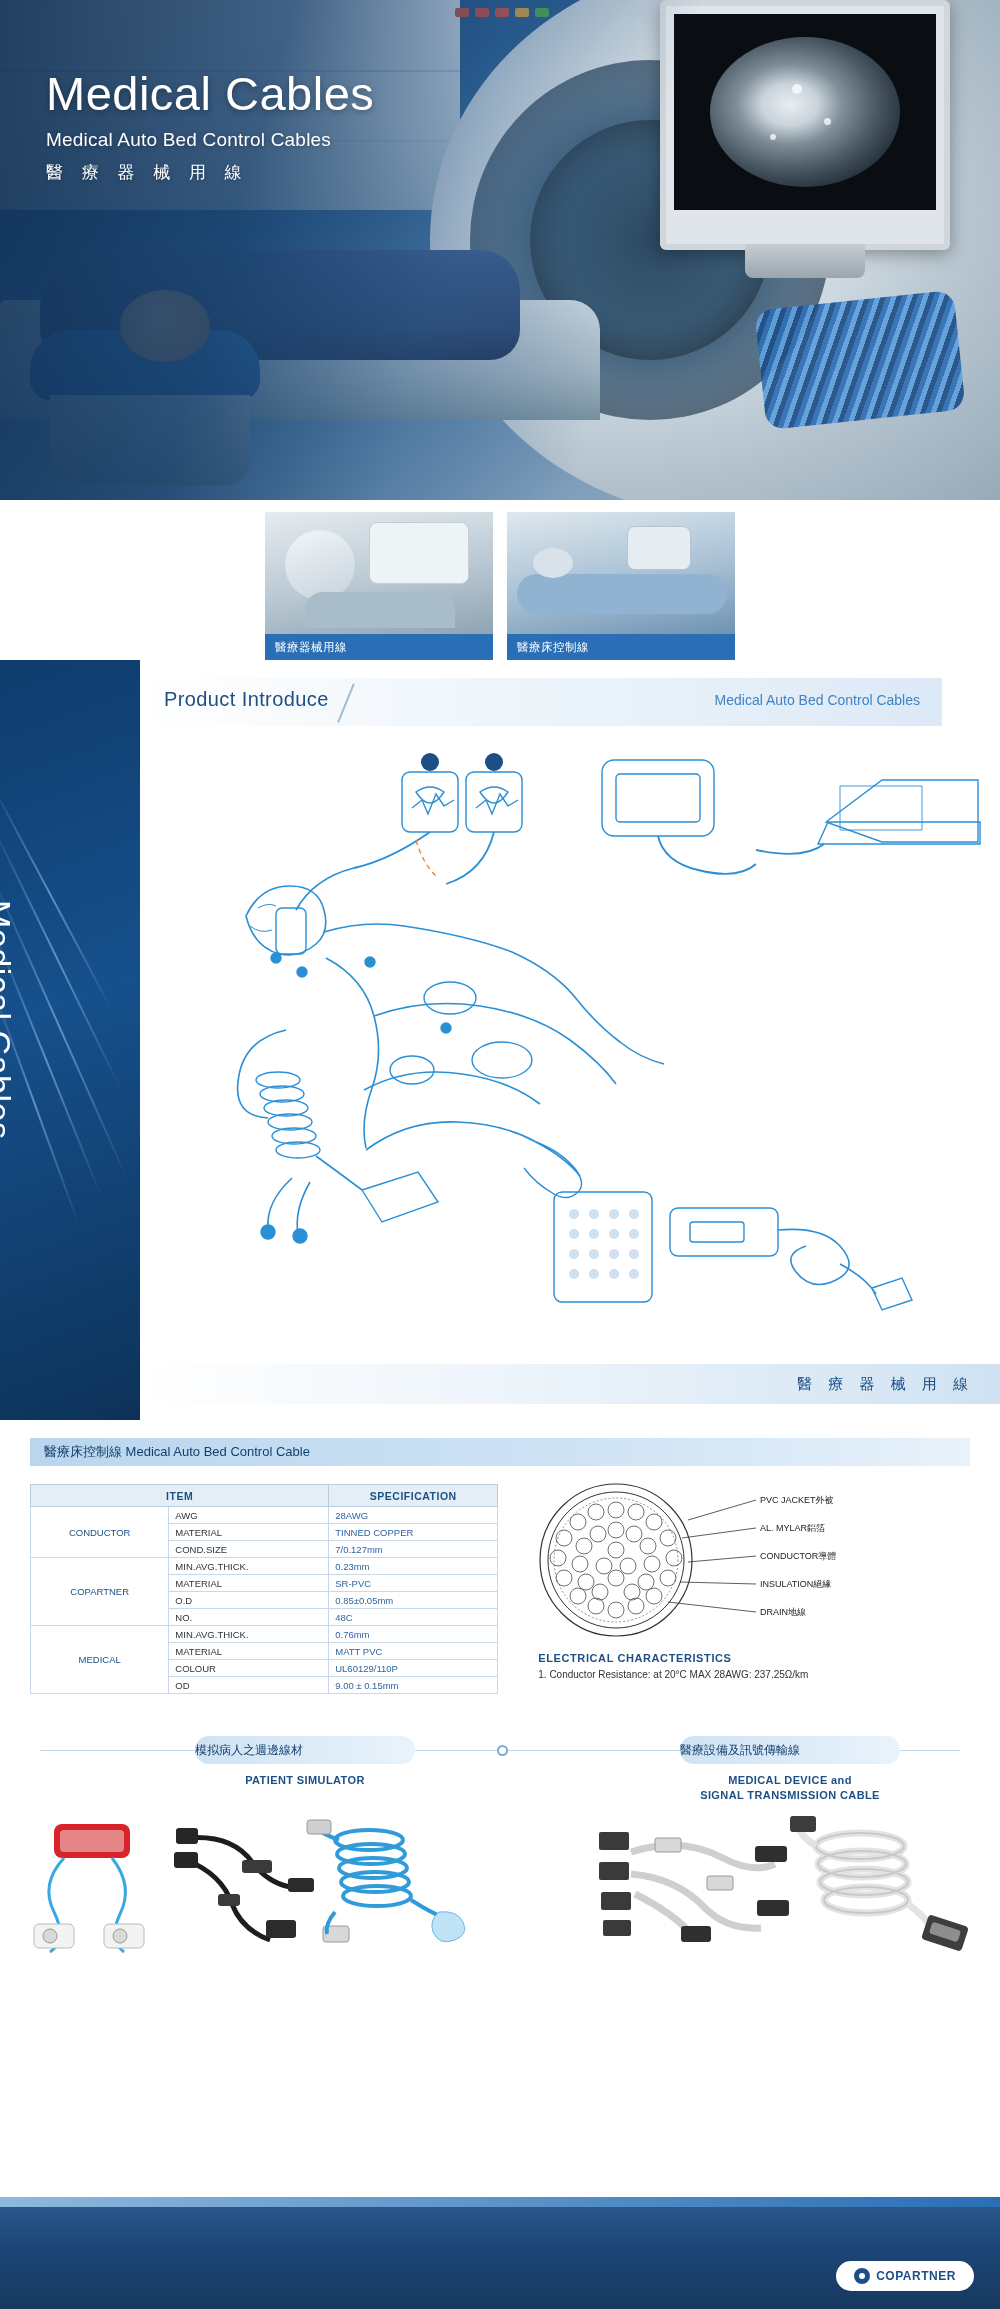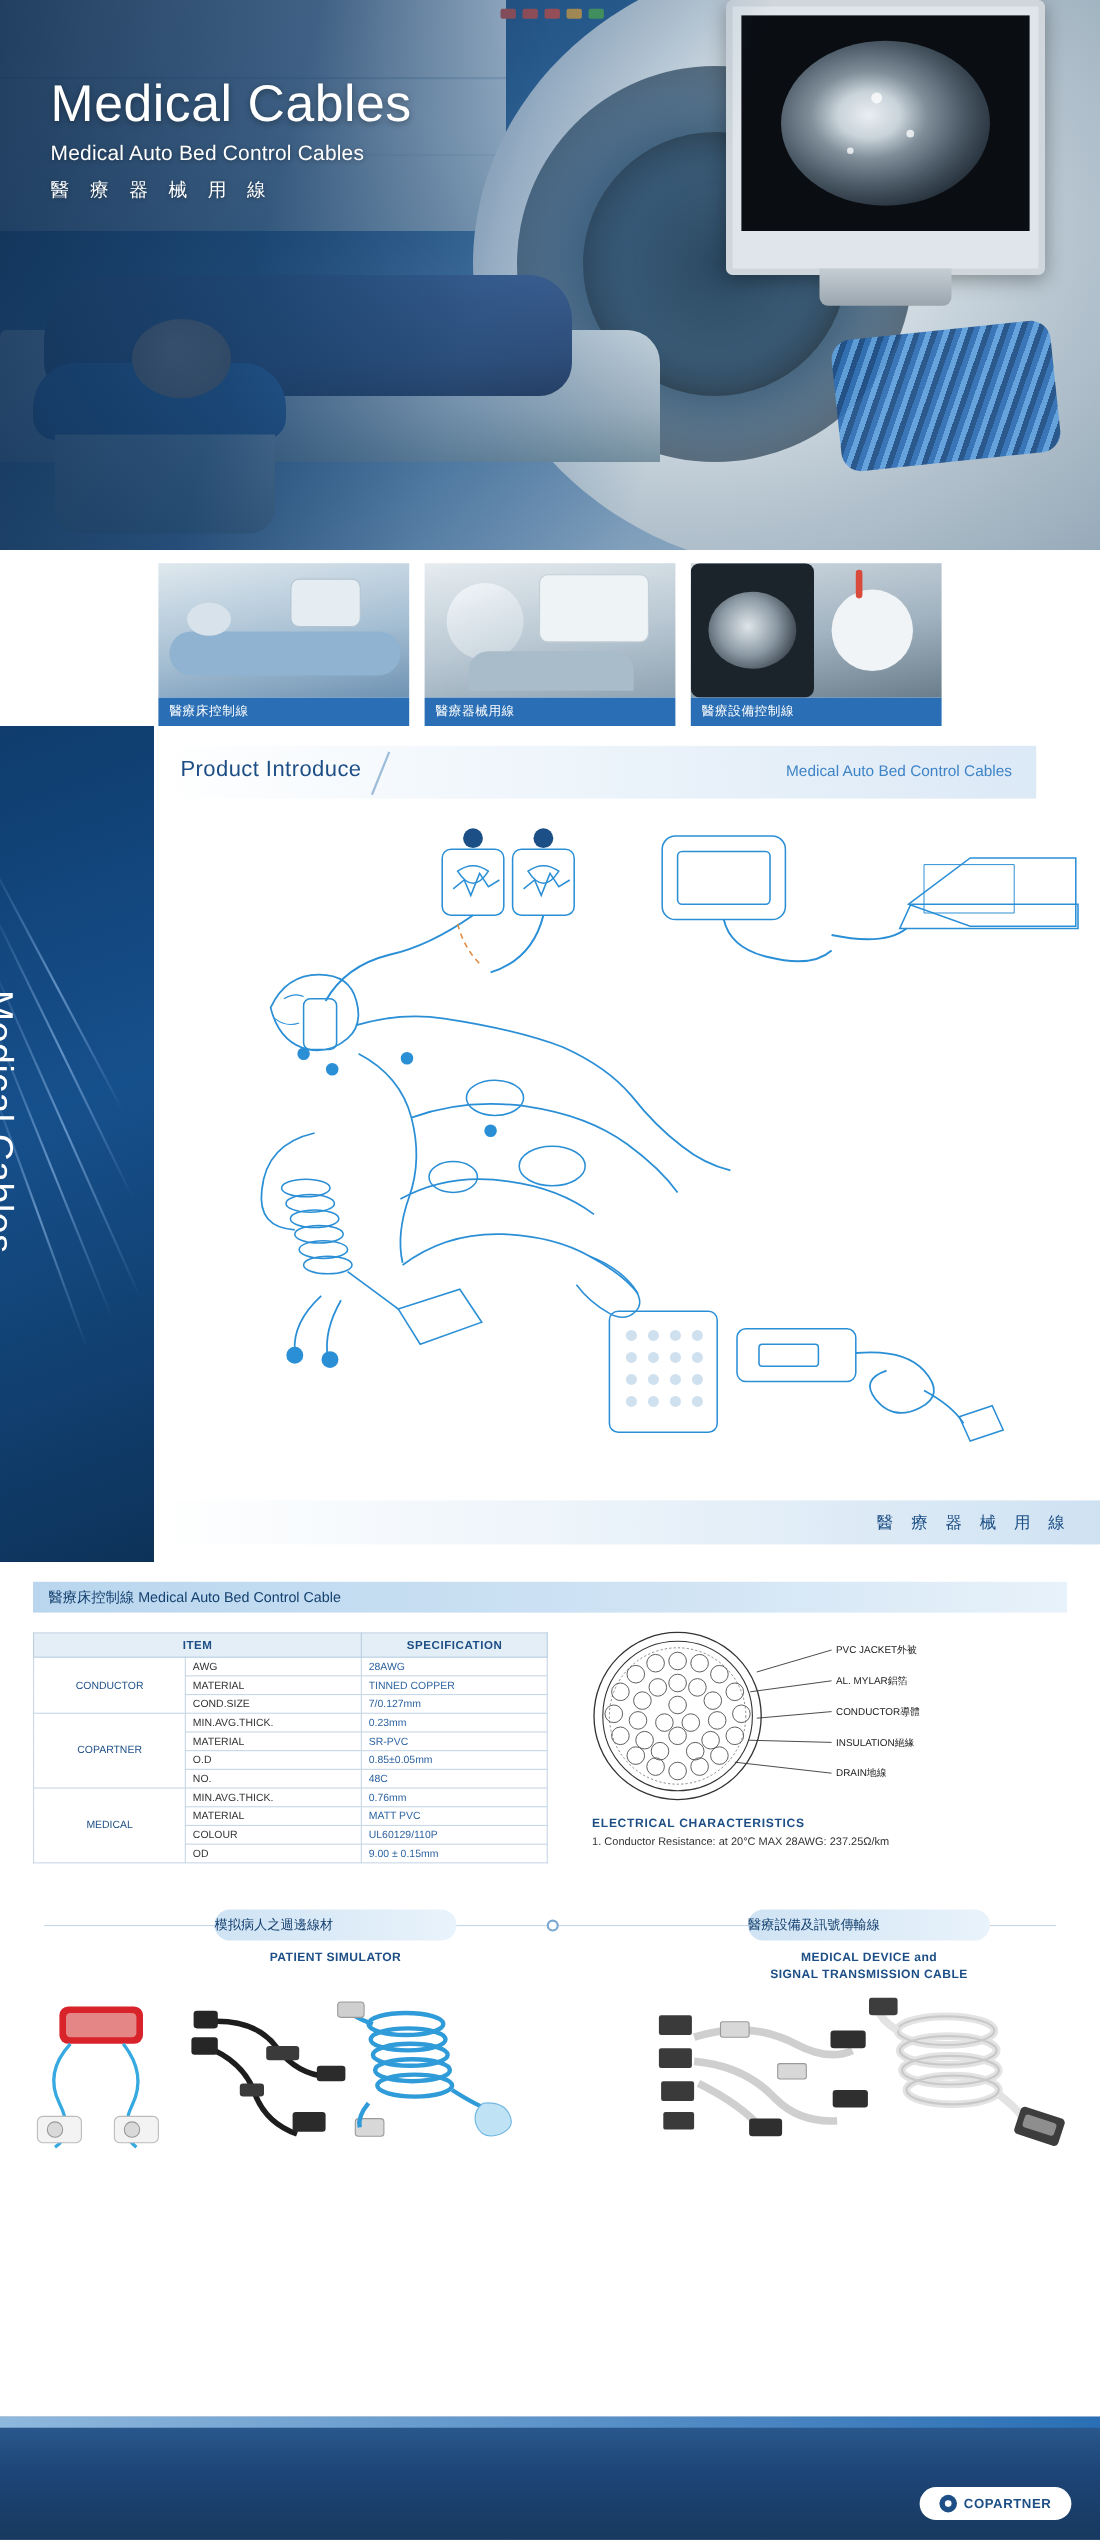--- a/index.html
+++ b/index.html
@@ -497,49 +497,39 @@
     <div class="hero-text">
       <div class="hero-title">Medical Cables</div>
       <div class="hero-sub">Medical Auto Bed Control Cables</div>
       <div class="hero-cn">醫 療 器 械 用 線</div>
     </div>
   </div>
 
   <div class="cats">
 
     <div class="cat">
+      <div class="cat-img ci1">
+        <div class="blobA" style="left:20px;top:18px;width:70px;height:70px;background:linear-gradient(160deg,#f2f6f9,#c5d2db);"></div>
+        <div class="blobB" style="left:104px;top:10px;width:100px;height:62px;background:#eef3f6;border:1px solid #c3ced6;"></div>
+        <div class="blobB" style="left:40px;top:80px;width:150px;height:36px;background:#a9bcc9;border-radius:18px 18px 0 0;"></div>
+      </div>
+      <div class="cat-label">醫療器械用線</div>
+      <div class="cat-label2">Medical Equipment Cables</div>
+    </div>
+
+    <div class="cat">
       <div class="cat-img ci2">
         <div class="blobB" style="left:10px;top:62px;width:210px;height:40px;background:#8fb3d0;border-radius:20px;"></div>
         <div class="blobB" style="left:120px;top:14px;width:64px;height:44px;background:#e6edf2;border:1px solid #b4c5d2;"></div>
         <div class="blobA" style="left:26px;top:36px;width:40px;height:30px;background:#d7e2ea;"></div>
       </div>
       <div class="cat-label">醫療床控制線</div>
       <div class="cat-label2">Hospital Bed Control Cables</div>
     </div>
 
-    <div class="cat">
-      <div class="cat-img ci1">
-        <div class="blobA" style="left:20px;top:18px;width:70px;height:70px;background:linear-gradient(160deg,#f2f6f9,#c5d2db);"></div>
-        <div class="blobB" style="left:104px;top:10px;width:100px;height:62px;background:#eef3f6;border:1px solid #c3ced6;"></div>
-        <div class="blobB" style="left:40px;top:80px;width:150px;height:36px;background:#a9bcc9;border-radius:18px 18px 0 0;"></div>
-      </div>
-      <div class="cat-label">醫療器械用線</div>
-      <div class="cat-label2">Medical Equipment Cables</div>
-    </div>
-
-    <div class="cat">
-      <div class="cat-img ci3">
-        <div class="blobB" style="left:0;top:0;width:112px;height:122px;background:#1b232b;"></div>
-        <div class="blobA" style="left:16px;top:26px;width:80px;height:70px;background:radial-gradient(circle at 45% 45%,#dfe6ea,#8b99a4 45%,#2b343d 85%);"></div>
-        <div class="blobA" style="left:128px;top:24px;width:74px;height:74px;background:#f1f4f6;"></div>
-        <div class="blobB" style="left:150px;top:6px;width:6px;height:26px;background:#d94a3a;"></div>
-      </div>
-      <div class="cat-label">醫療設備控制線</div>
-      <div class="cat-label2">Control Cables for Medical Equipement</div>
-    </div>
 
   </div>
 
   <div class="intro-wrap">
     <div class="intro-left">
       <div class="streak" style="left:-10px;top:120px;width:260px;transform:rotate(62deg);"></div>
       <div class="streak" style="left:-10px;top:160px;width:300px;transform:rotate(64deg);"></div>
       <div class="streak" style="left:-10px;top:210px;width:340px;transform:rotate(66deg);"></div>
       <div class="streak" style="left:-10px;top:260px;width:300px;transform:rotate(68deg);"></div>
       <div class="streak" style="left:-10px;top:320px;width:260px;transform:rotate(70deg);"></div>

